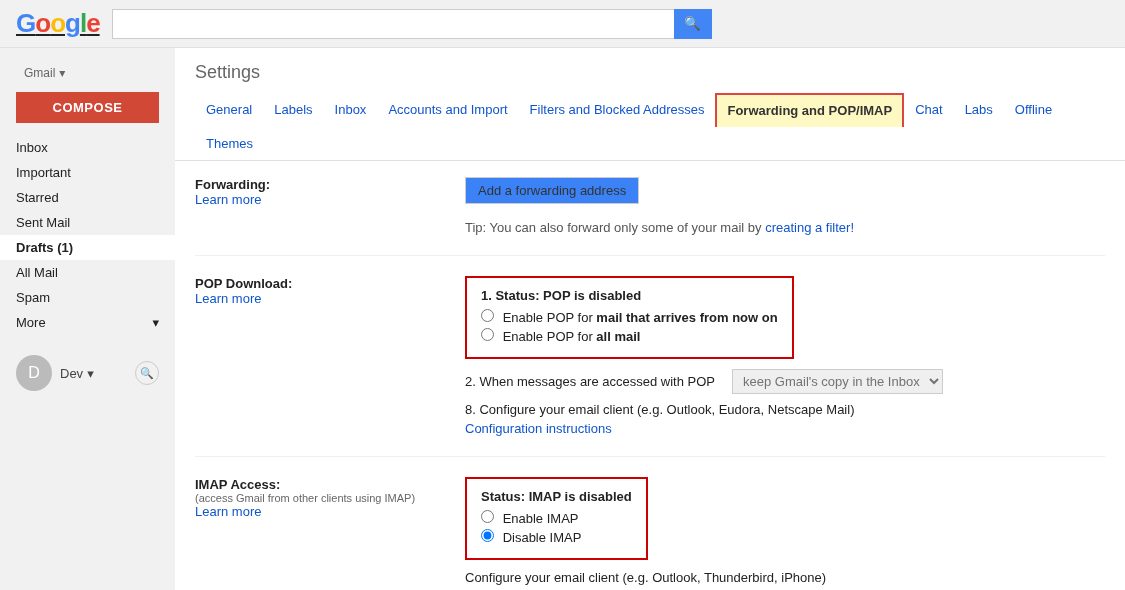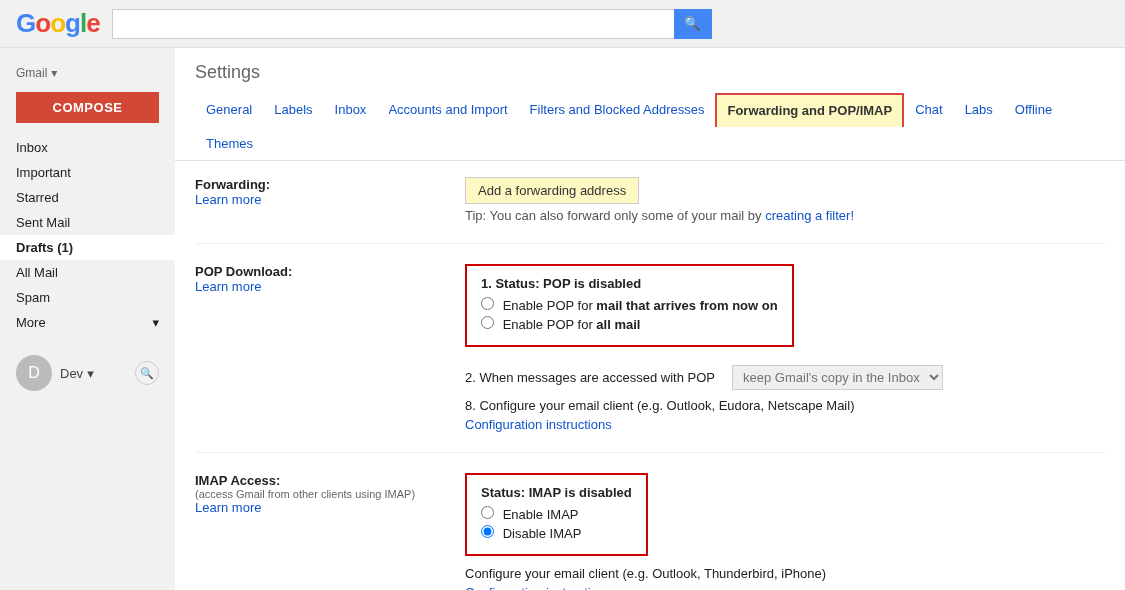--- a/index.html
+++ b/index.html
@@ -7,21 +7,21 @@
 
     
     #topbar {
       background: #f1f1f1;
       display: flex;
       align-items: center;
       padding: 8px 16px;
       gap: 12px;
       border-bottom: 1px solid #e0e0e0;
     }
-    #logo { font-size: 26px; font-weight: bold; letter-spacing: -1px; }
+    #logo { font-size: 26px; font-weight: bold; letter-spacing: -1px; text-decoration: underline; }
     #logo span.g1 { color: #4285f4; }
     #logo span.g2 { color: #ea4335; }
     #logo span.g3 { color: #fbbc05; }
     #logo span.g4 { color: #4285f4; }
     #logo span.g5 { color: #34a853; }
     #logo span.g6 { color: #ea4335; }
 
     #search-bar {
       display: flex;
       align-items: center;
@@ -58,21 +58,21 @@
     
     #sidebar {
       width: 175px;
       background: #f1f1f1;
       padding: 10px 0;
       flex-shrink: 0;
     }
     #gmail-label {
       display: flex;
       align-items: center;
-      padding: 8px 12px 12px;
+      padding: 8px 20px 12px;
       font-size: 20px;
       color: #666;
       cursor: pointer;
     }
     #gmail-label span { margin-left: 4px; font-size: 12px; }
     #compose-btn {
       margin: 0 16px 12px;
       background: #d14836;
       color: white;
       border: none;
@@ -176,36 +176,36 @@
       padding-right: 16px;
     }
     .row-label-title { font-weight: bold; color: #222; font-size: 13px; }
     .row-label-link { color: #15c; cursor: pointer; font-size: 13px; }
     .row-label-sub { font-size: 11px; color: #666; }
 
     .row-content { flex: 1; }
 
     
     .fwd-btn {
-      background: #fef9c3;
+      background: #3b82f6;
       border: 1px solid #ccc;
       padding: 5px 12px;
       font-size: 13px;
       cursor: pointer;
       color: #333;
     }
-    .tip-text { font-size: 13px; color: #555; margin-top: 4px; }
+    .tip-text { font-size: 13px; color: #555; margin-top: 16px; }
     .tip-link { color: #15c; }
 
     
     .pop-box {
       border: 2px solid #cc0000;
       padding: 10px 14px;
       display: inline-block;
-      margin-bottom: 18px;
+      margin-bottom: 10px;
       background: white;
     }
     .pop-box .status-title { font-weight: bold; font-size: 13px; margin-bottom: 6px; }
     .pop-box label { display: block; margin: 3px 0; font-size: 13px; cursor: pointer; }
     .pop-box label input[type=radio] { margin-right: 5px; }
 
     .pop-row2 { font-size: 13px; margin-bottom: 8px; display: flex; align-items: center; gap: 17px; }
     .pop-select {
       border: 1px solid #ccc;
       padding: 3px 6px;

